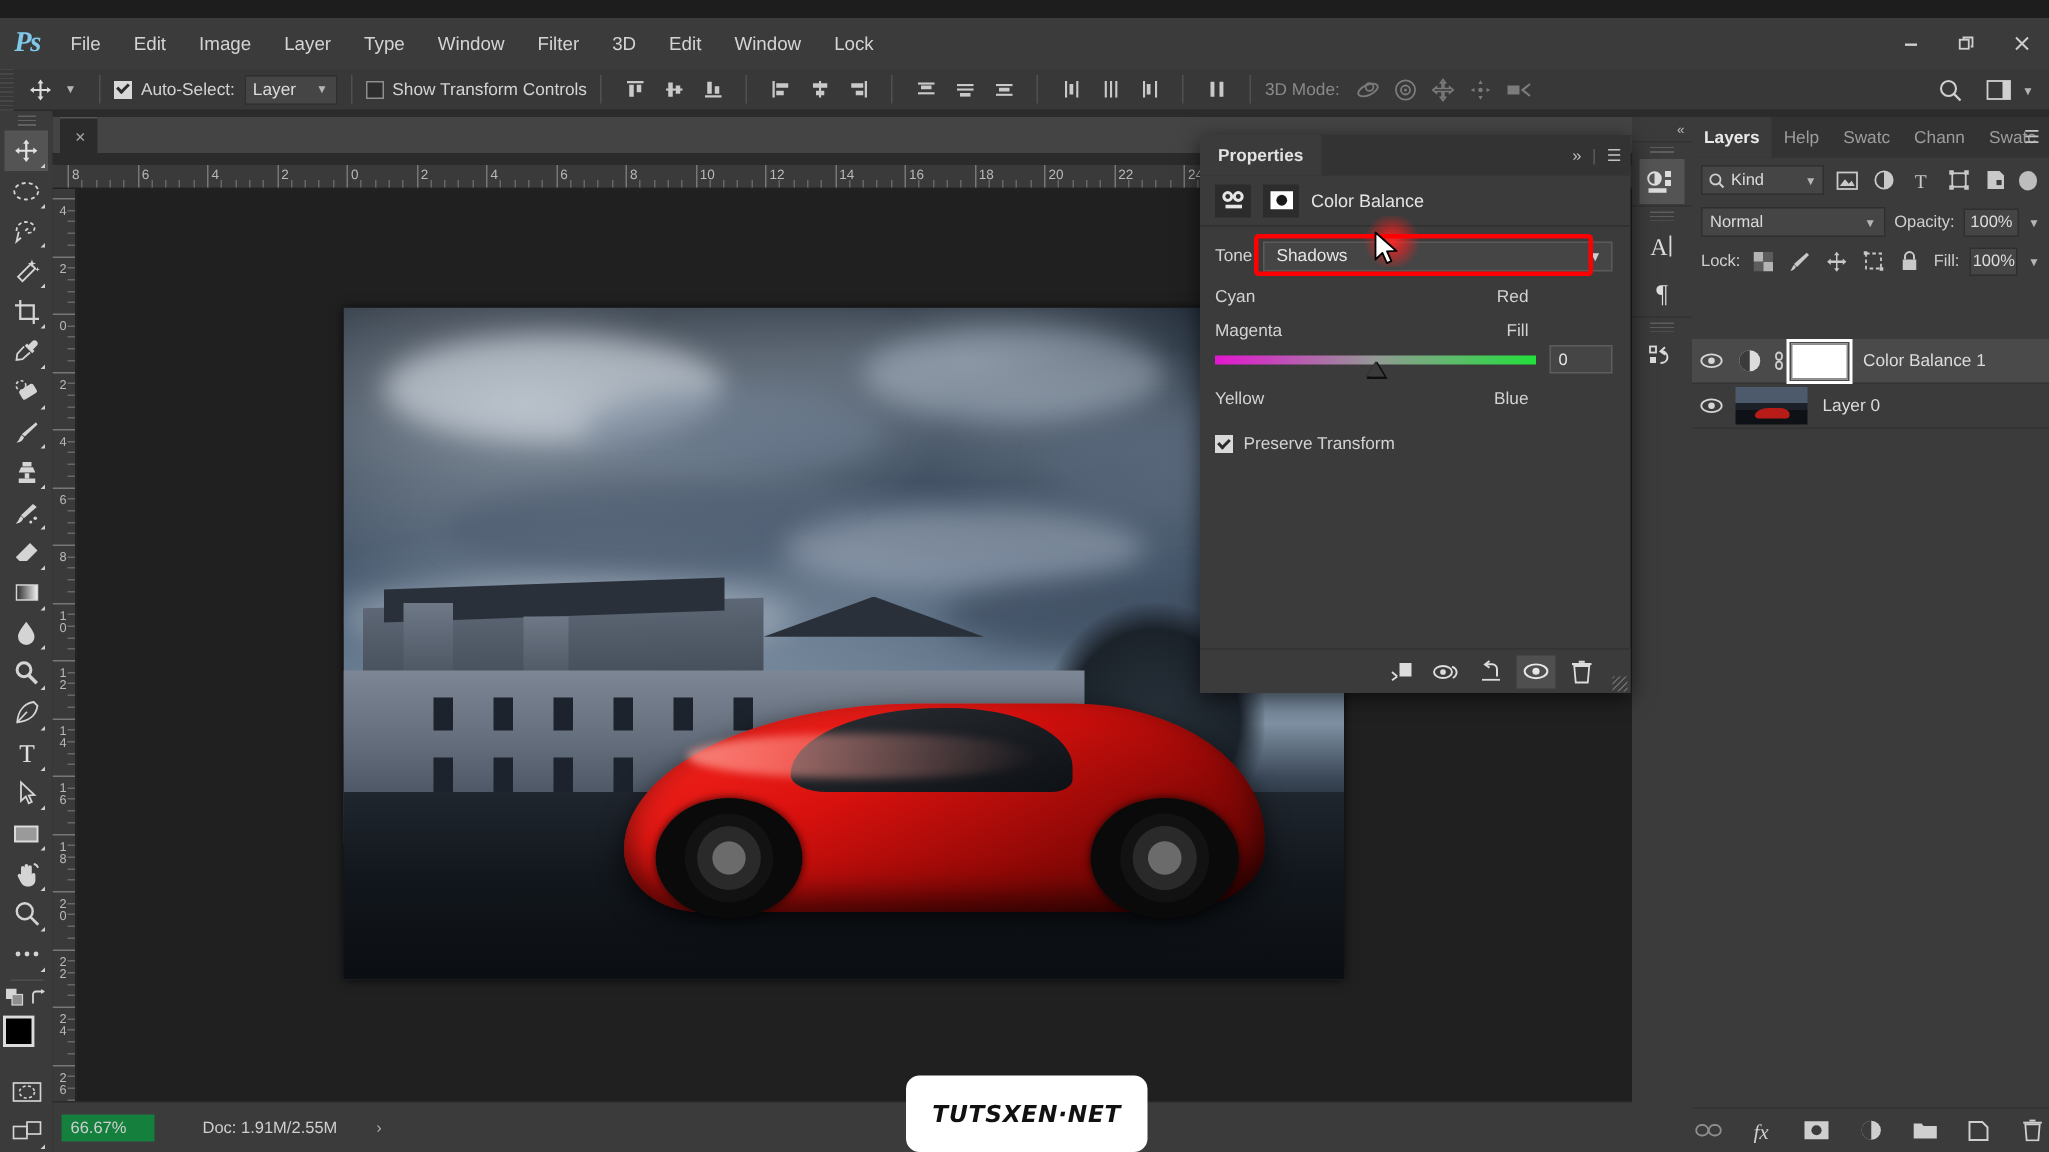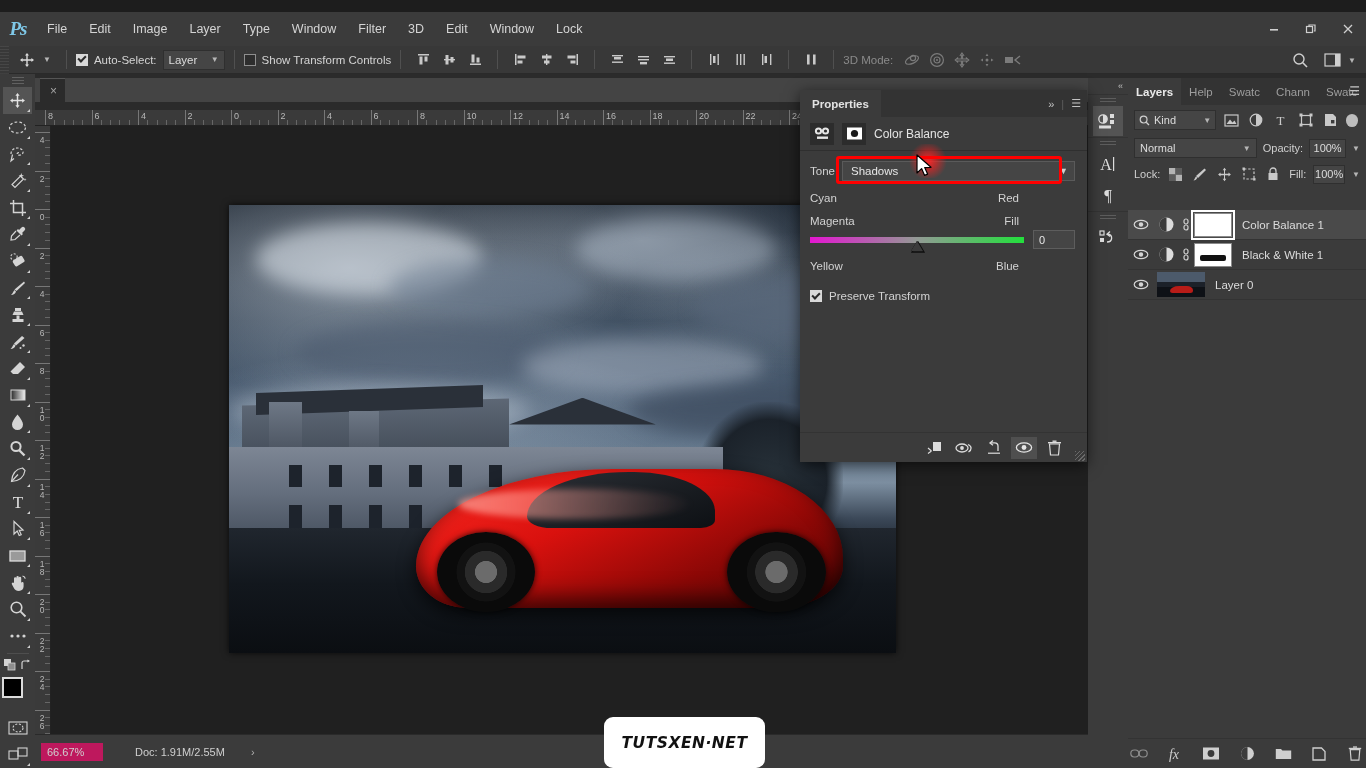--- a/index.html
+++ b/index.html
@@ -186,21 +186,21 @@
     color: #111; font-size: 15.5px; font-weight: bold; font-style: italic;
     font-family: "DejaVu Sans", sans-serif; letter-spacing: .5px;
   }
 
   
   #statusbar {
     position: absolute; left: 35px; top: 734px; width: 1053px; height: 34px;
     background: #3b3b3b; display: flex; align-items: center; gap: 0;
     border-top: 1px solid #2a2a2a;
   }
-  #zoom-field { width: 62px; height: 18px; background: #be185d; color: #cfcfcf;
+  #zoom-field { width: 62px; height: 18px; background: #15803d; color: #cfcfcf;
     font-size: 11px; display: flex; align-items: center; padding-left: 6px; margin-left: 6px; }
   #doc-info { color: #cfcfcf; font-size: 11px; margin-left: 32px; }
   #status-arrow { color: #b0b0b0; font-size: 11px; margin-left: 26px; }
 
   
   #minidock {
     position: absolute; left: 1088px; top: 78px; width: 40px; height: 690px;
     background: #3b3b3b;
   }
   #minidock-top { height: 16px; display:flex; align-items:center; justify-content:flex-end; padding-right:5px;
@@ -291,21 +291,21 @@
   .fico { width: 21px; height: 21px; display:flex; align-items:center; justify-content:center; color:#c9c9c9; }
   #toggle-pill { width: 13px; height: 13px; border-radius:50%; background:#bdbdbd; margin-left:auto; margin-right:2px; }
   #blend-row { height: 26px; display:flex; align-items:center; gap: 6px; padding: 0 6px; }
   #blend-select { width: 126px; height: 20px; background: #454545; border:1px solid #2f2f2f;
     color:#dcdcdc; font-size: 11px; display:flex; align-items:center; justify-content:space-between; padding: 0 5px; }
   .small-lab { color:#cfcfcf; font-size: 11px; }
   .pct-box { width: 38px; height: 19px; background:#454545; border:1px solid #2f2f2f;
     color:#dcdcdc; font-size: 11px; display:flex; align-items:center; justify-content:center; }
   .pct-caret { color:#b5b5b5; font-size: 8px; }
   #lock-row { height: 26px; display:flex; align-items:center; gap: 7px; padding: 0 6px; }
-  #layer-list { position:absolute; left:0; top: 132px; width: 238px; }
+  #layer-list { position:absolute; left:0; top: 148px; width: 238px; }
   .layer-row {
     height: 30px; display:flex; align-items:center; gap: 0;
     border-bottom: 1px solid #333;
   }
   .layer-row.selected { background: #4a4a4a; }
   .eye { width: 26px; display:flex; align-items:center; justify-content:center; color:#d5d5d5; }
   .adjthumb { width: 24px; display:flex; align-items:center; justify-content:center; }
   .linkico { width: 16px; display:flex; align-items:center; justify-content:center; color:#cfcfcf; font-size: 9px; }
   .maskthumb { width: 38px; height: 24px; background: #fff; border: 1px solid #8a8a8a; }
   .maskthumb.sel { outline: 2px solid #ffffff; outline-offset: 1px; }
@@ -1286,44 +1286,20 @@
         <span class="linkico">
           <svg width="10" height="13" viewBox="0 0 10 13">
               <rect x="3" y="1" width="4" height="5" rx="2" fill="none" stroke="#cfcfcf" stroke-width="1.2"></rect>
               <rect x="3" y="7" width="4" height="5" rx="2" fill="none" stroke="#cfcfcf" stroke-width="1.2"></rect>
             </svg>
         </span>
         <span class="maskthumb sel"></span>
         <span class="layer-name">Color Balance 1</span>
       </div>
 
-      <div class="layer-row">
-        <span class="eye">
-          <svg width="16" height="11" viewBox="0 0 16 11">
-              <ellipse cx="8" cy="5.5" rx="6.8" ry="4.2" fill="none" stroke="#d5d5d5" stroke-width="1.2"></ellipse>
-              <circle cx="8" cy="5.5" r="2.2" fill="#d5d5d5"></circle>
-            </svg>
-        </span>
-        <span class="adjthumb">
-          <svg width="17" height="17" viewBox="0 0 17 17">
-              <circle cx="8.5" cy="8.5" r="7" fill="#dcdcdc"></circle>
-              <path d="M8.5 1.5 a7 7 0 0 0 0 14Z" fill="#3b3b3b"></path>
-            </svg>
-        </span>
-        <span class="linkico">
-          <svg width="10" height="13" viewBox="0 0 10 13">
-              <rect x="3" y="1" width="4" height="5" rx="2" fill="none" stroke="#cfcfcf" stroke-width="1.2"></rect>
-              <rect x="3" y="7" width="4" height="5" rx="2" fill="none" stroke="#cfcfcf" stroke-width="1.2"></rect>
-            </svg>
-        </span>
-        <span class="maskthumb" style="position:relative;overflow:hidden">
-          <span style="position:absolute;left:14%;top:52%;width:72%;height:26%;background:#111;border-radius:2px"></span>
-        </span>
-        <span class="layer-name">Black &amp; White 1</span>
-      </div>
 
       <div class="layer-row">
         <span class="eye">
           <svg width="16" height="11" viewBox="0 0 16 11">
               <ellipse cx="8" cy="5.5" rx="6.8" ry="4.2" fill="none" stroke="#d5d5d5" stroke-width="1.2"></ellipse>
               <circle cx="8" cy="5.5" r="2.2" fill="#d5d5d5"></circle>
             </svg>
         </span>
         <span class="imgthumb"></span>
         <span class="layer-name">Layer 0</span>

